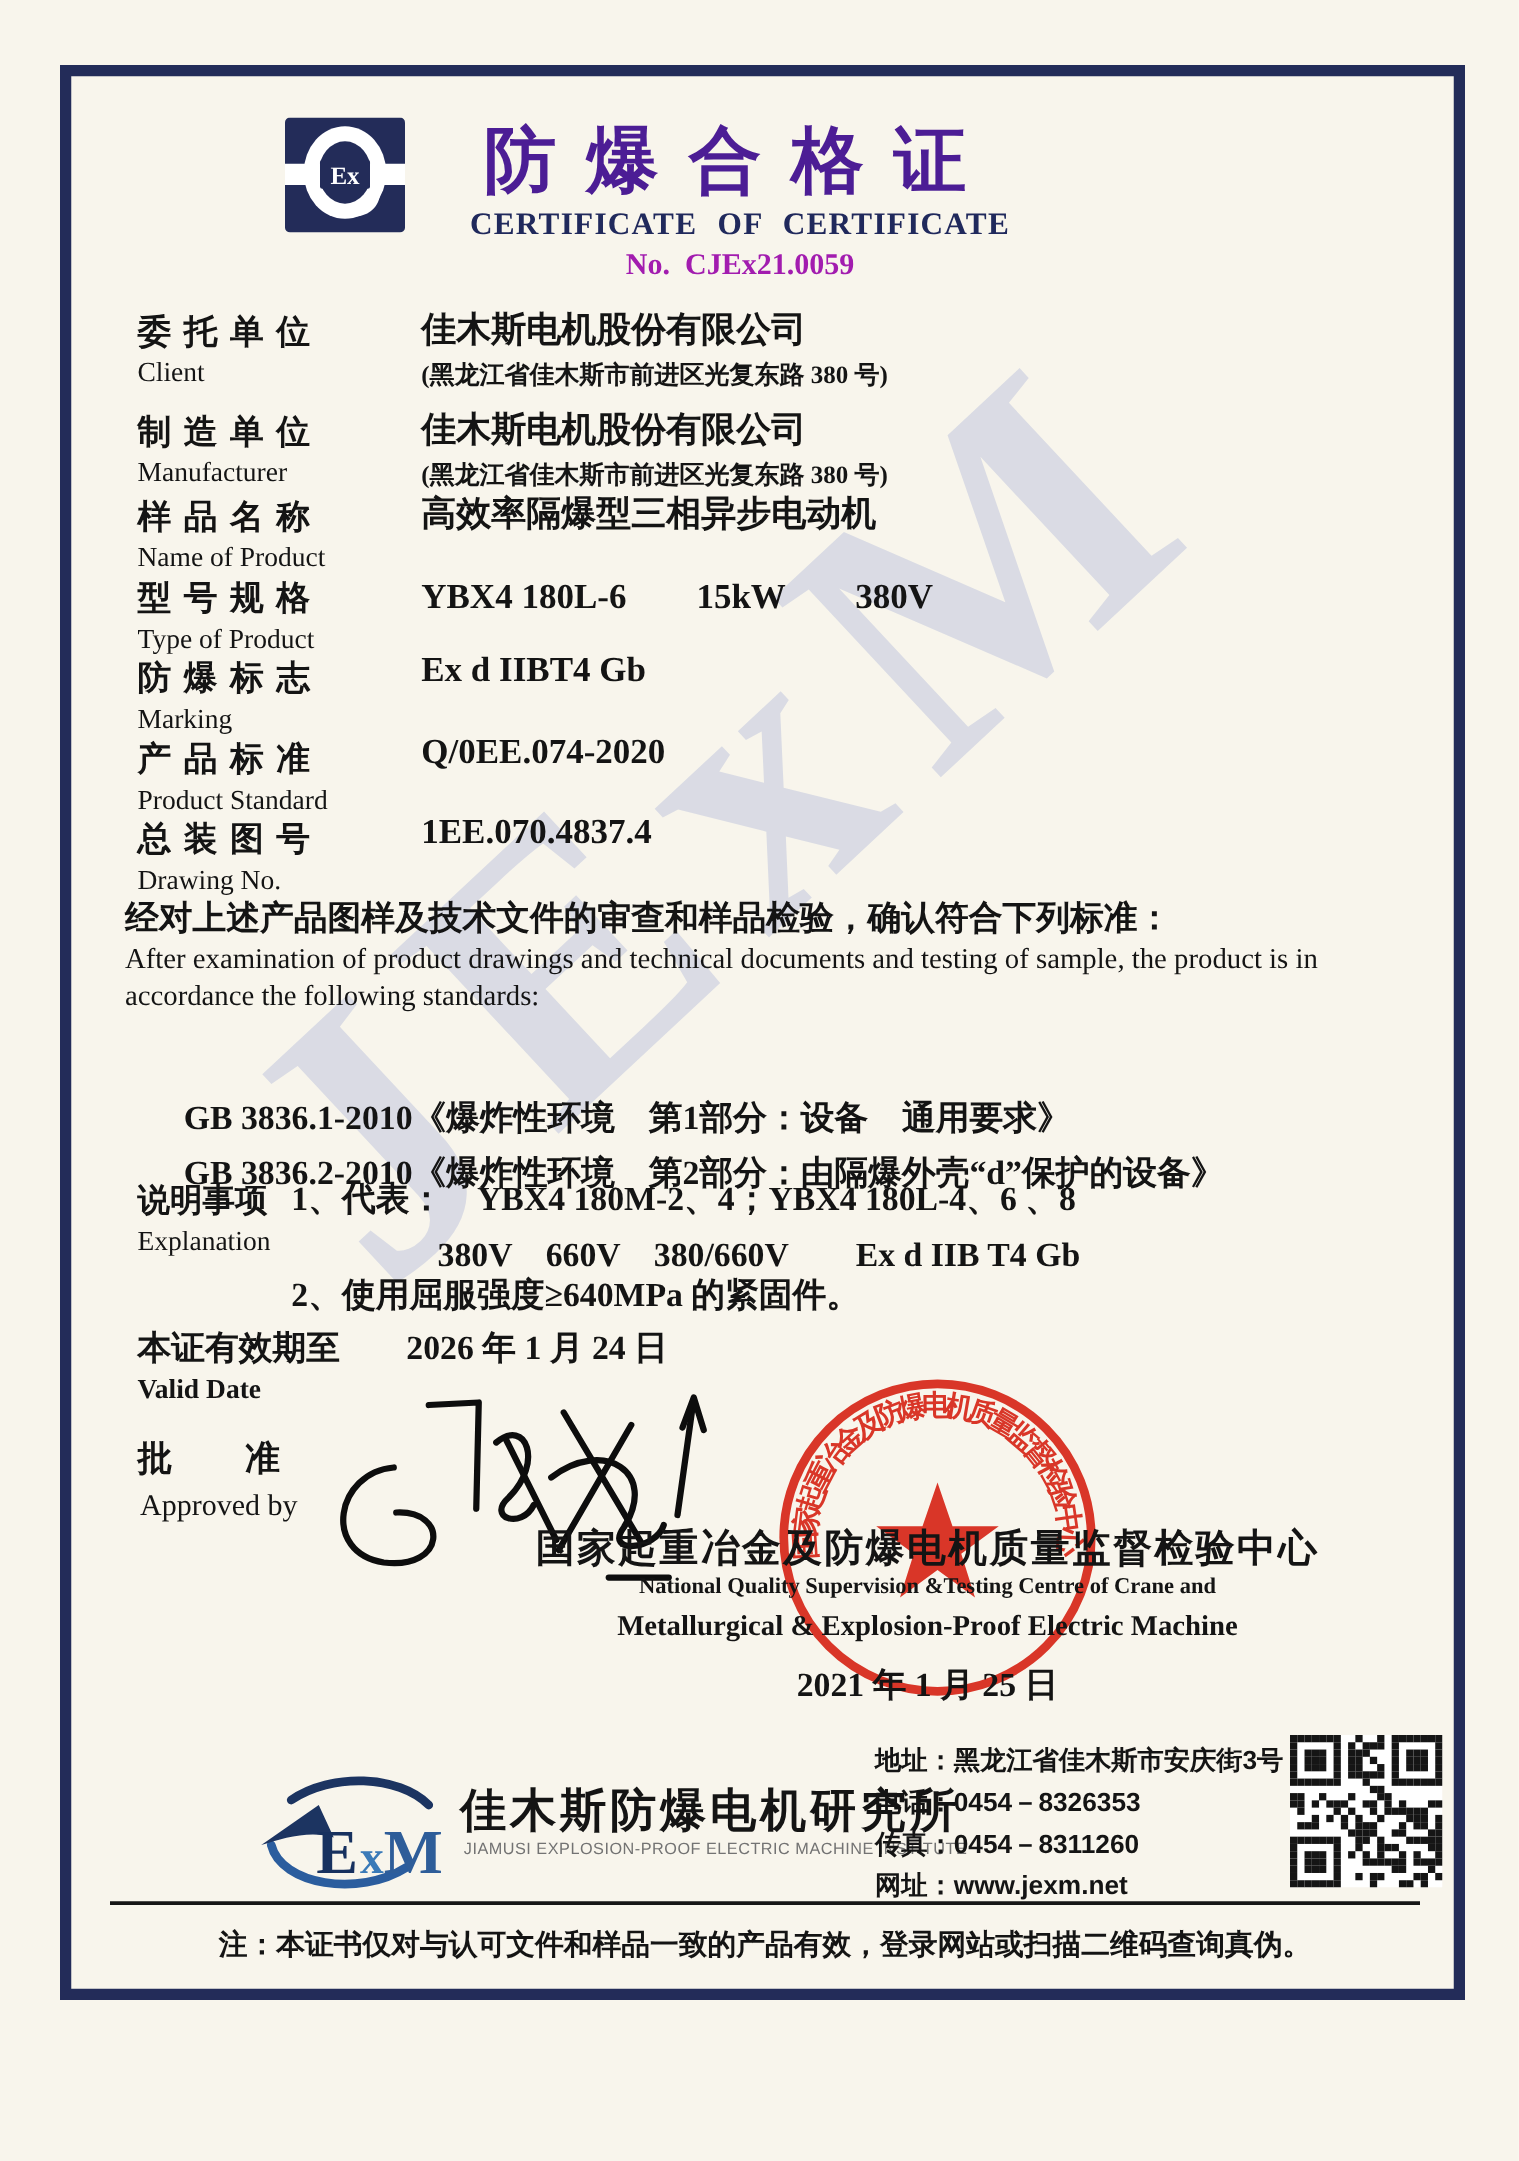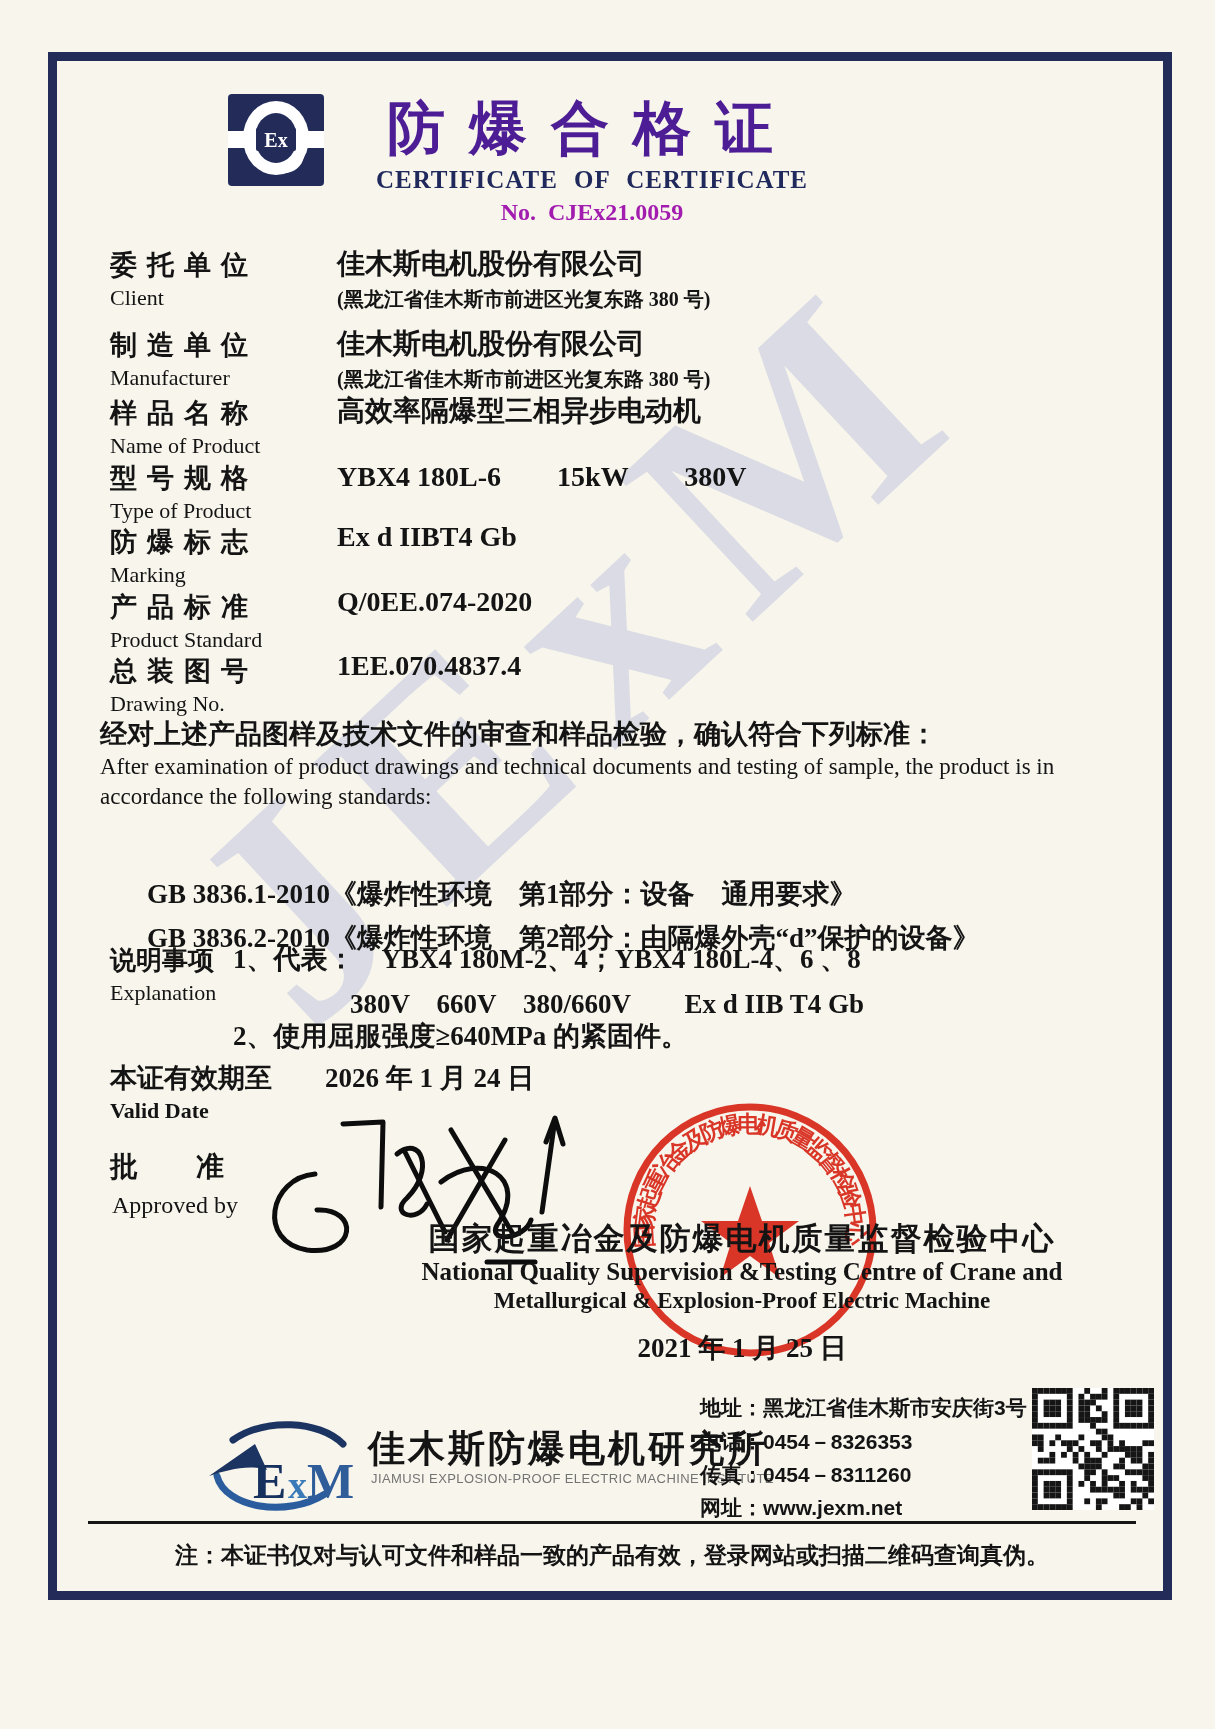--- a/index.html
+++ b/index.html
@@ -137,21 +137,21 @@
     <path id="arc" d="M 53.5 157 A 98 98 0 1 1 246.5 157"></path>
   </defs>
   <circle cx="150" cy="140" r="123" fill="none" stroke="#dd2718" stroke-width="7"></circle>
   <polygon points="150,96 162,131 199,131 169,153 180,188 150,166 120,188 131,153 101,131 138,131" fill="#dd2718"></polygon>
   <text font-size="23" font-weight="bold" fill="#dd2718">
     <textPath href="#arc" startOffset="0" textLength="340">国家起重冶金及防爆电机质量监督检验中心</textPath>
   </text>
 </svg>
 
 <div class="centerblk" style="top:1218px;font-size:31px;font-weight:bold;letter-spacing:2px;">国家起重冶金及防爆电机质量监督检验中心</div>
-<div class="centerblk" style="top:1258px;font-size:25px;font-weight:bold;">National Quality Supervision &amp;Testing Centre of Crane and</div>
+<div class="centerblk" style="top:1258px;font-size:18px;font-weight:bold;">National Quality Supervision &amp;Testing Centre of Crane and</div>
 <div class="centerblk" style="top:1288px;font-size:23px;font-weight:bold;">Metallurgical &amp; Explosion-Proof Electric Machine</div>
 <div class="centerblk" style="top:1330px;font-size:27px;font-weight:bold;">2021 年 1 月 25 日</div>
 
 <svg class="abs" style="left:203px;top:1418px;" width="155" height="98" viewBox="0 0 155 98">
   <path d="M30,22 C62,0 116,2 140,26" fill="none" stroke="#1c3461" stroke-width="7" stroke-linecap="round"></path>
   <path d="M14,58 C22,90 84,100 122,76" fill="none" stroke="#2b5d9e" stroke-width="7" stroke-linecap="round"></path>
   <path d="M6,58 L52,26 L64,52 C46,46 24,52 6,58 Z" fill="#1c3461"></path>
   <text x="50" y="80" font-size="50" font-weight="bold" fill="#17315f">E</text>
   <text x="85" y="80" font-size="38" font-weight="bold" fill="#3a7ab8">x</text>
   <text x="104" y="80" font-size="50" font-weight="bold" fill="#2e5d99">M</text>

